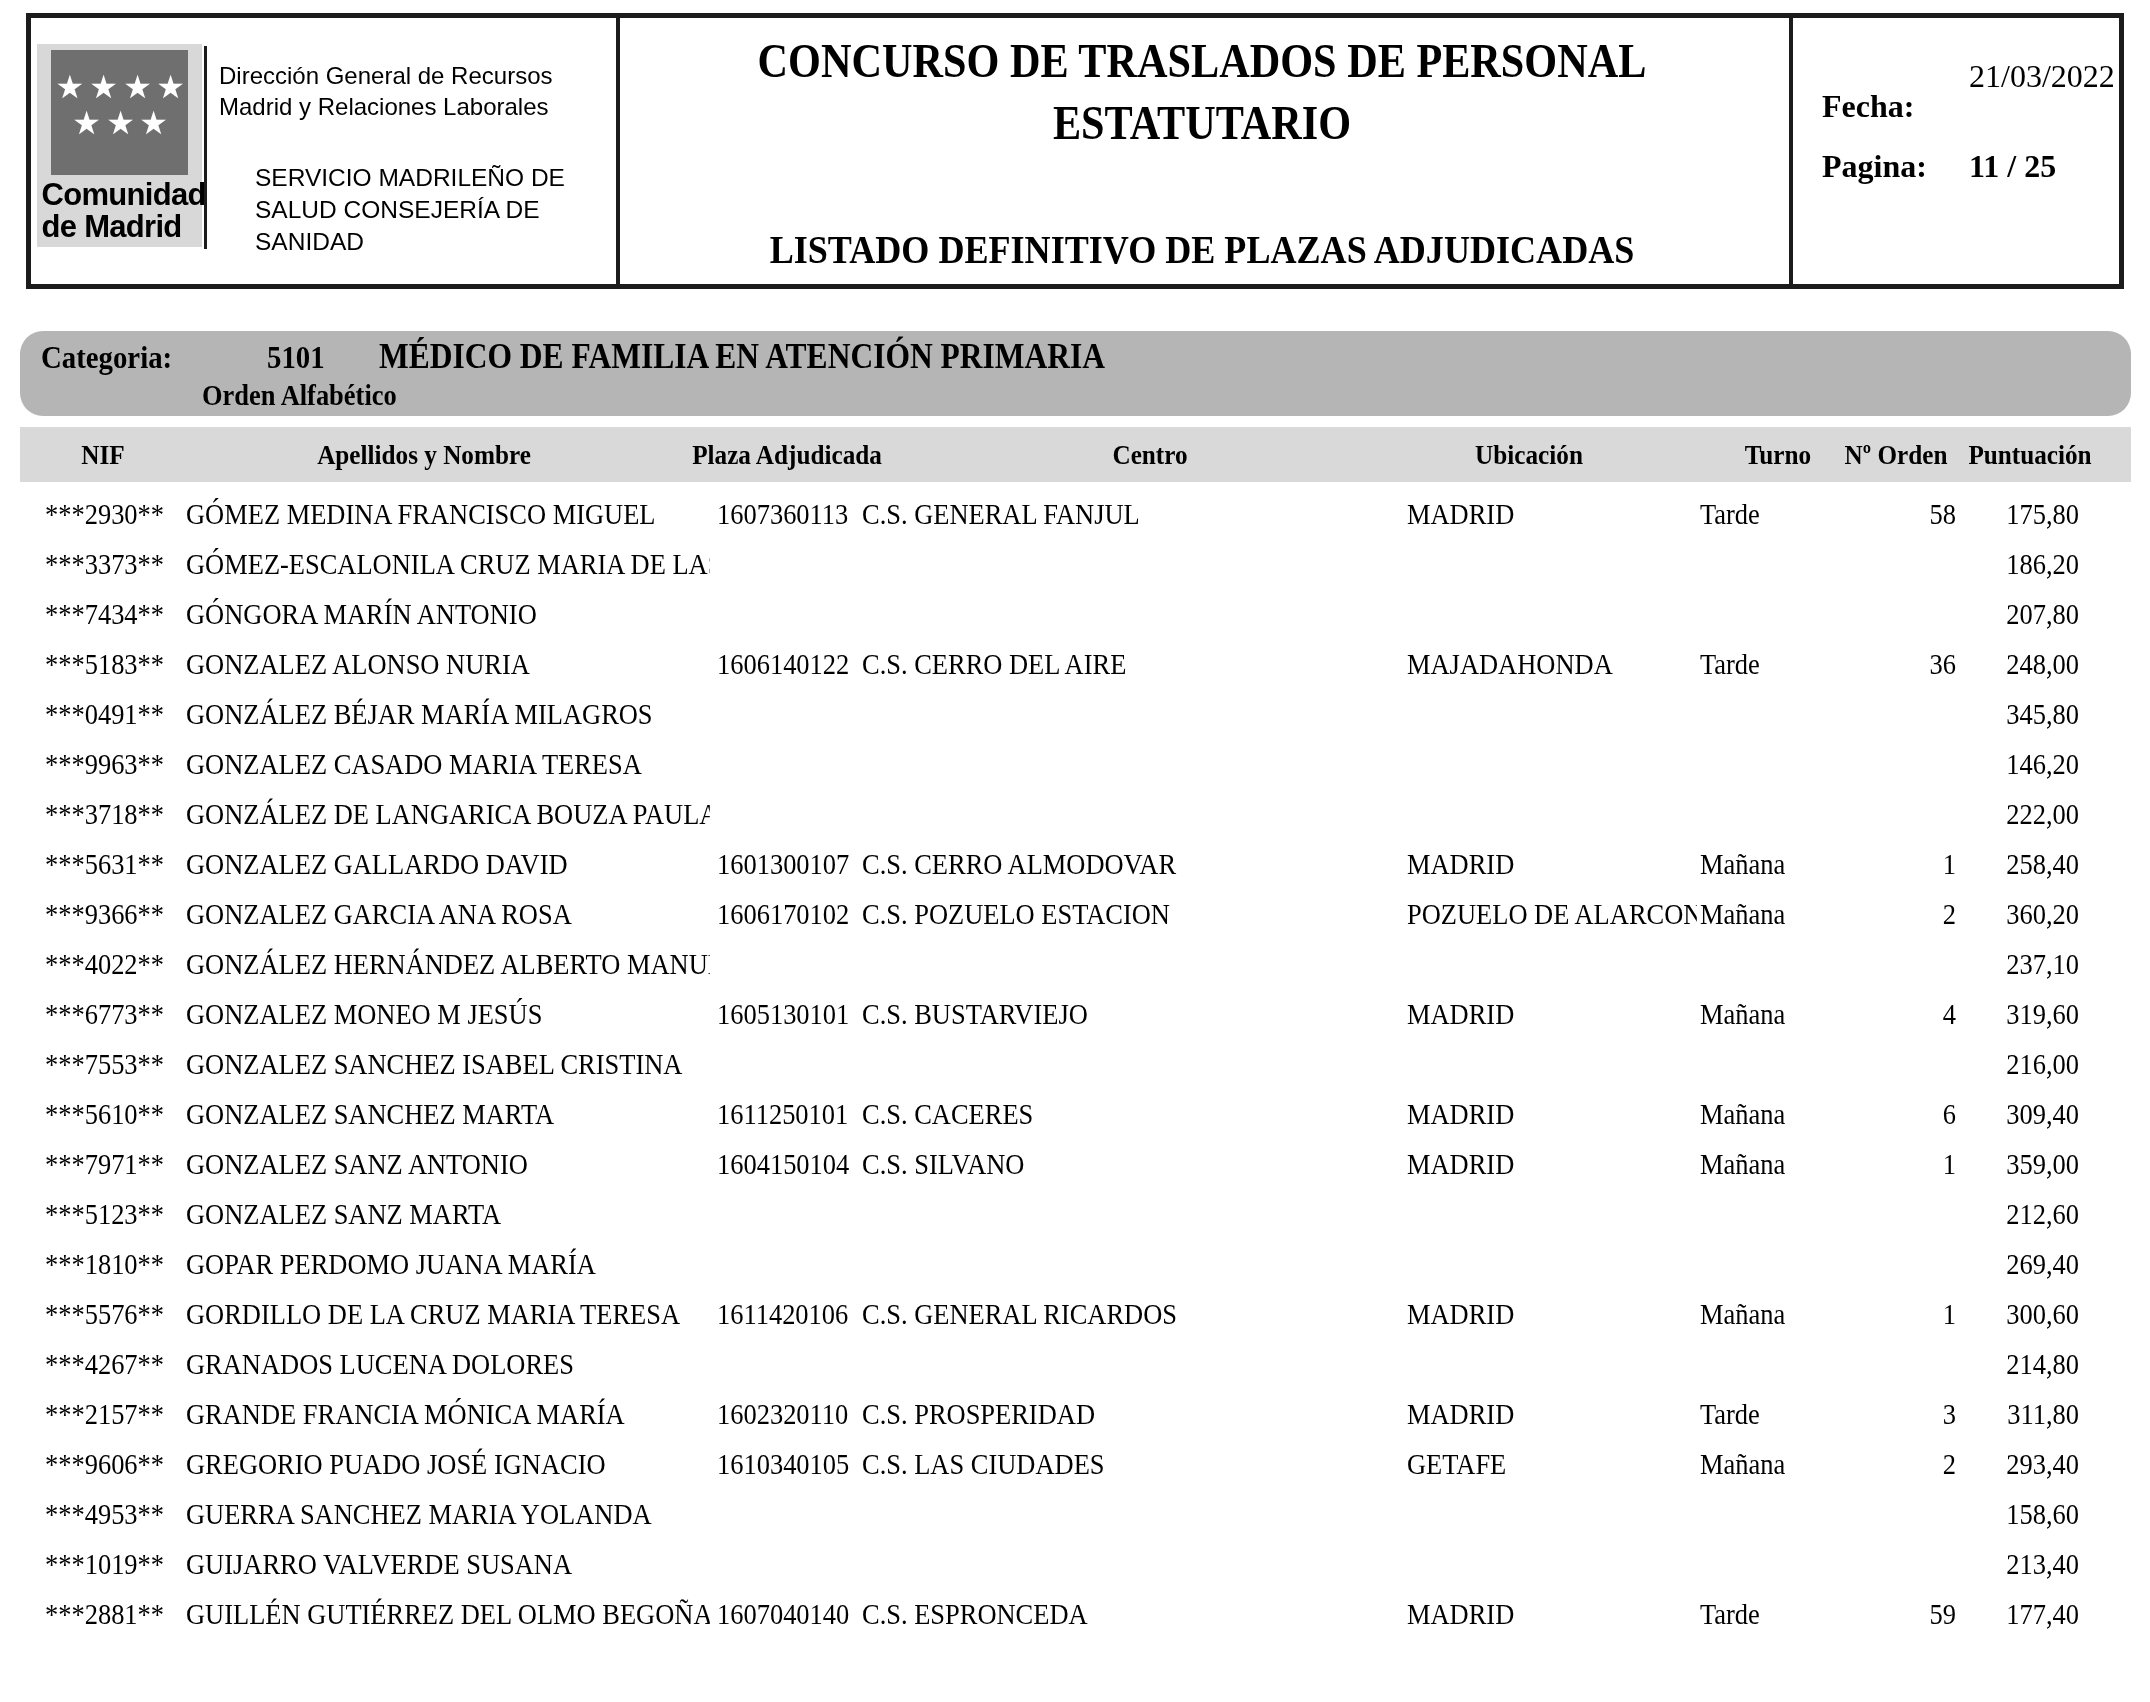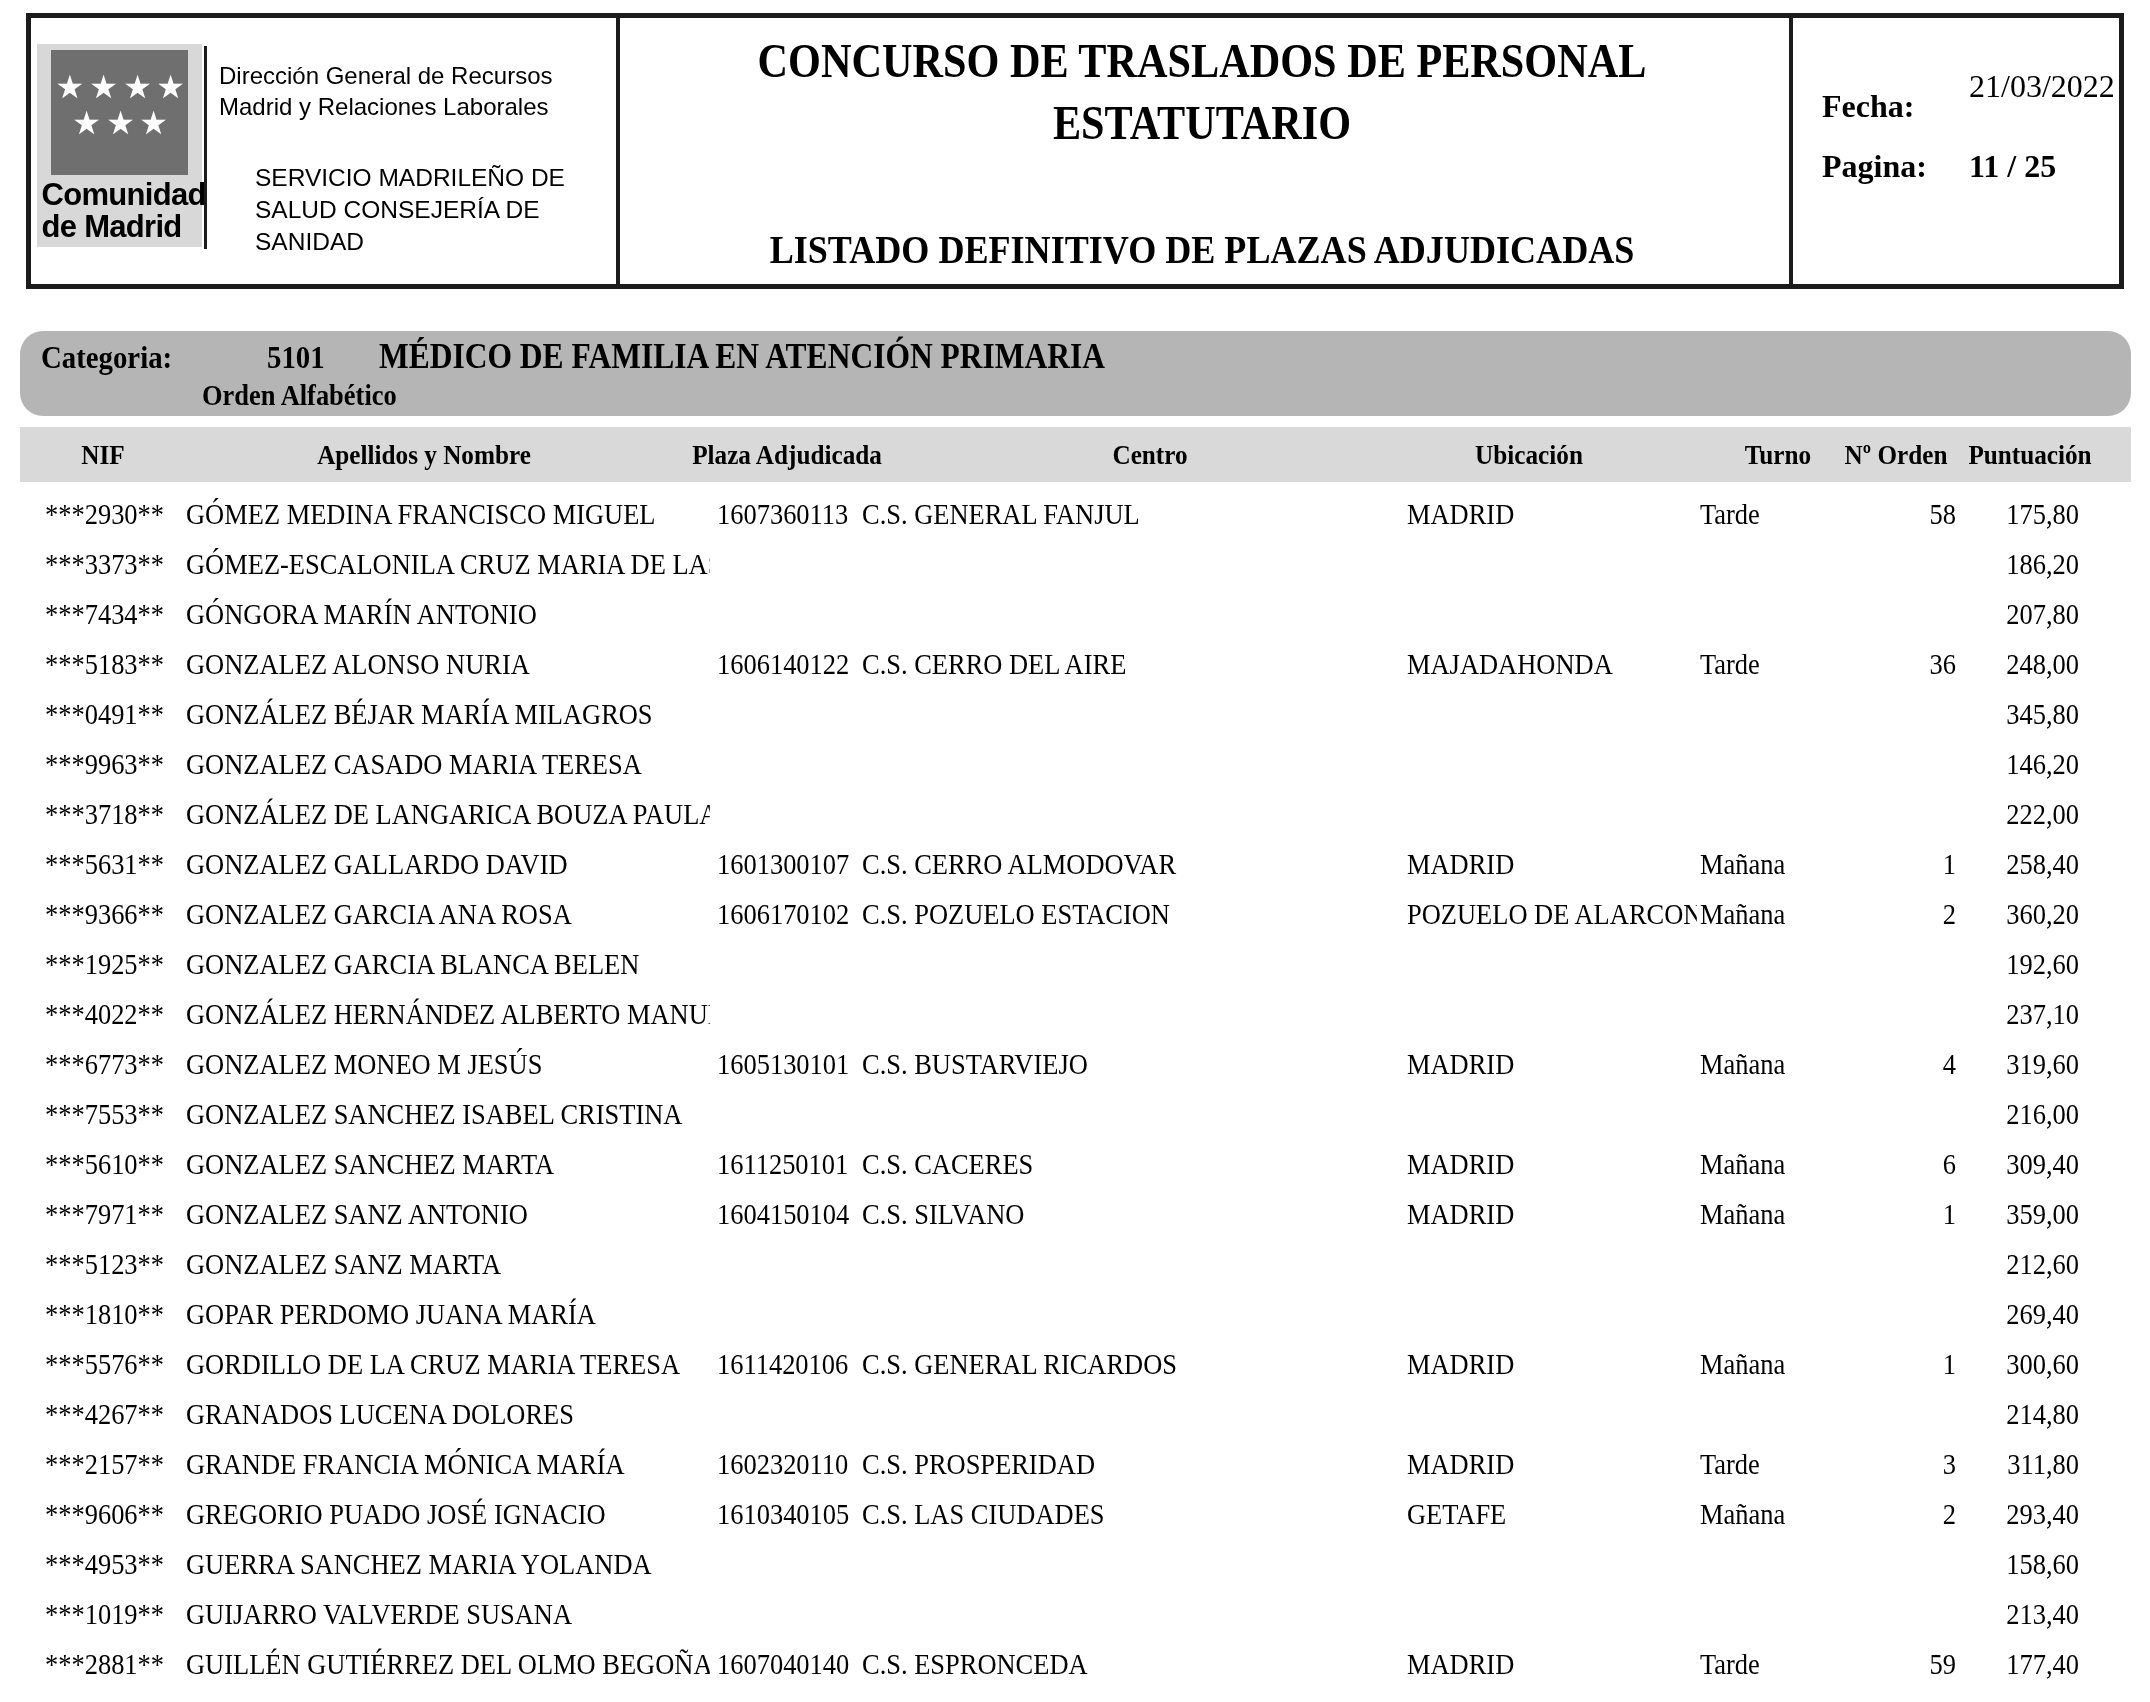--- a/index.html
+++ b/index.html
@@ -31,21 +31,21 @@
   
   .title1,.title2,.subtitle{position:absolute;left:1171px;white-space:nowrap;
         font-weight:bold;transform:translateX(-50%) scaleX(.88);transform-origin:center;}
   .title1{top:15.4px;font-size:48px;}
   .title2{top:77px;font-size:48px;}
   .subtitle{top:207px;font-size:41px;}
 
   
   .meta-label{position:absolute;left:1791px;font-weight:bold;font-size:32px;white-space:nowrap;}
   .meta-value{position:absolute;left:1938px;font-size:32px;white-space:nowrap;}
-  .f-l{top:46px;margin-top:24px;} .f-v{top:50px;}
+  .f-l{top:46px;margin-top:24px;} .f-v{top:40px;}
   .p-l{top:130px;} .p-v{top:130px;font-weight:bold;}
 
   
   .cat-band{position:absolute;left:19.6px;top:331px;width:2111px;height:85px;background:#b5b5b5;border-radius:23px;}
   .cat-item{position:absolute;white-space:nowrap;font-weight:bold;
             transform:scaleX(.9);transform-origin:0 50%;}
   .cat-label{left:21px;top:8.4px;font-size:32px;}
   .cat-code{left:247px;top:8.4px;font-size:32px;}
   .cat-name{left:359px;top:5.6px;font-size:35px;}
   .cat-order{left:182px;top:48px;font-size:29.4px;}
@@ -194,25 +194,20 @@
         <div class="cell c0">***9366**</div>
         <div class="cell c1">GONZALEZ GARCIA ANA ROSA</div>
         <div class="cell c2">1606170102</div>
         <div class="cell c3">C.S. POZUELO ESTACION</div>
         <div class="cell c4">POZUELO DE ALARCON</div>
         <div class="cell c5">Mañana</div>
         <div class="cell c6">2</div>
         <div class="cell c7">360,20</div>
       </div>
       <div class="row">
-        <div class="cell c0">***1925**</div>
-        <div class="cell c1">GONZALEZ GARCIA BLANCA BELEN</div>
-        <div class="cell c7">192,60</div>
-      </div>
-      <div class="row">
         <div class="cell c0">***4022**</div>
         <div class="cell c1">GONZÁLEZ HERNÁNDEZ ALBERTO MANUEL</div>
         <div class="cell c7">237,10</div>
       </div>
       <div class="row">
         <div class="cell c0">***6773**</div>
         <div class="cell c1">GONZALEZ MONEO M JESÚS</div>
         <div class="cell c2">1605130101</div>
         <div class="cell c3">C.S. BUSTARVIEJO</div>
         <div class="cell c4">MADRID</div>

